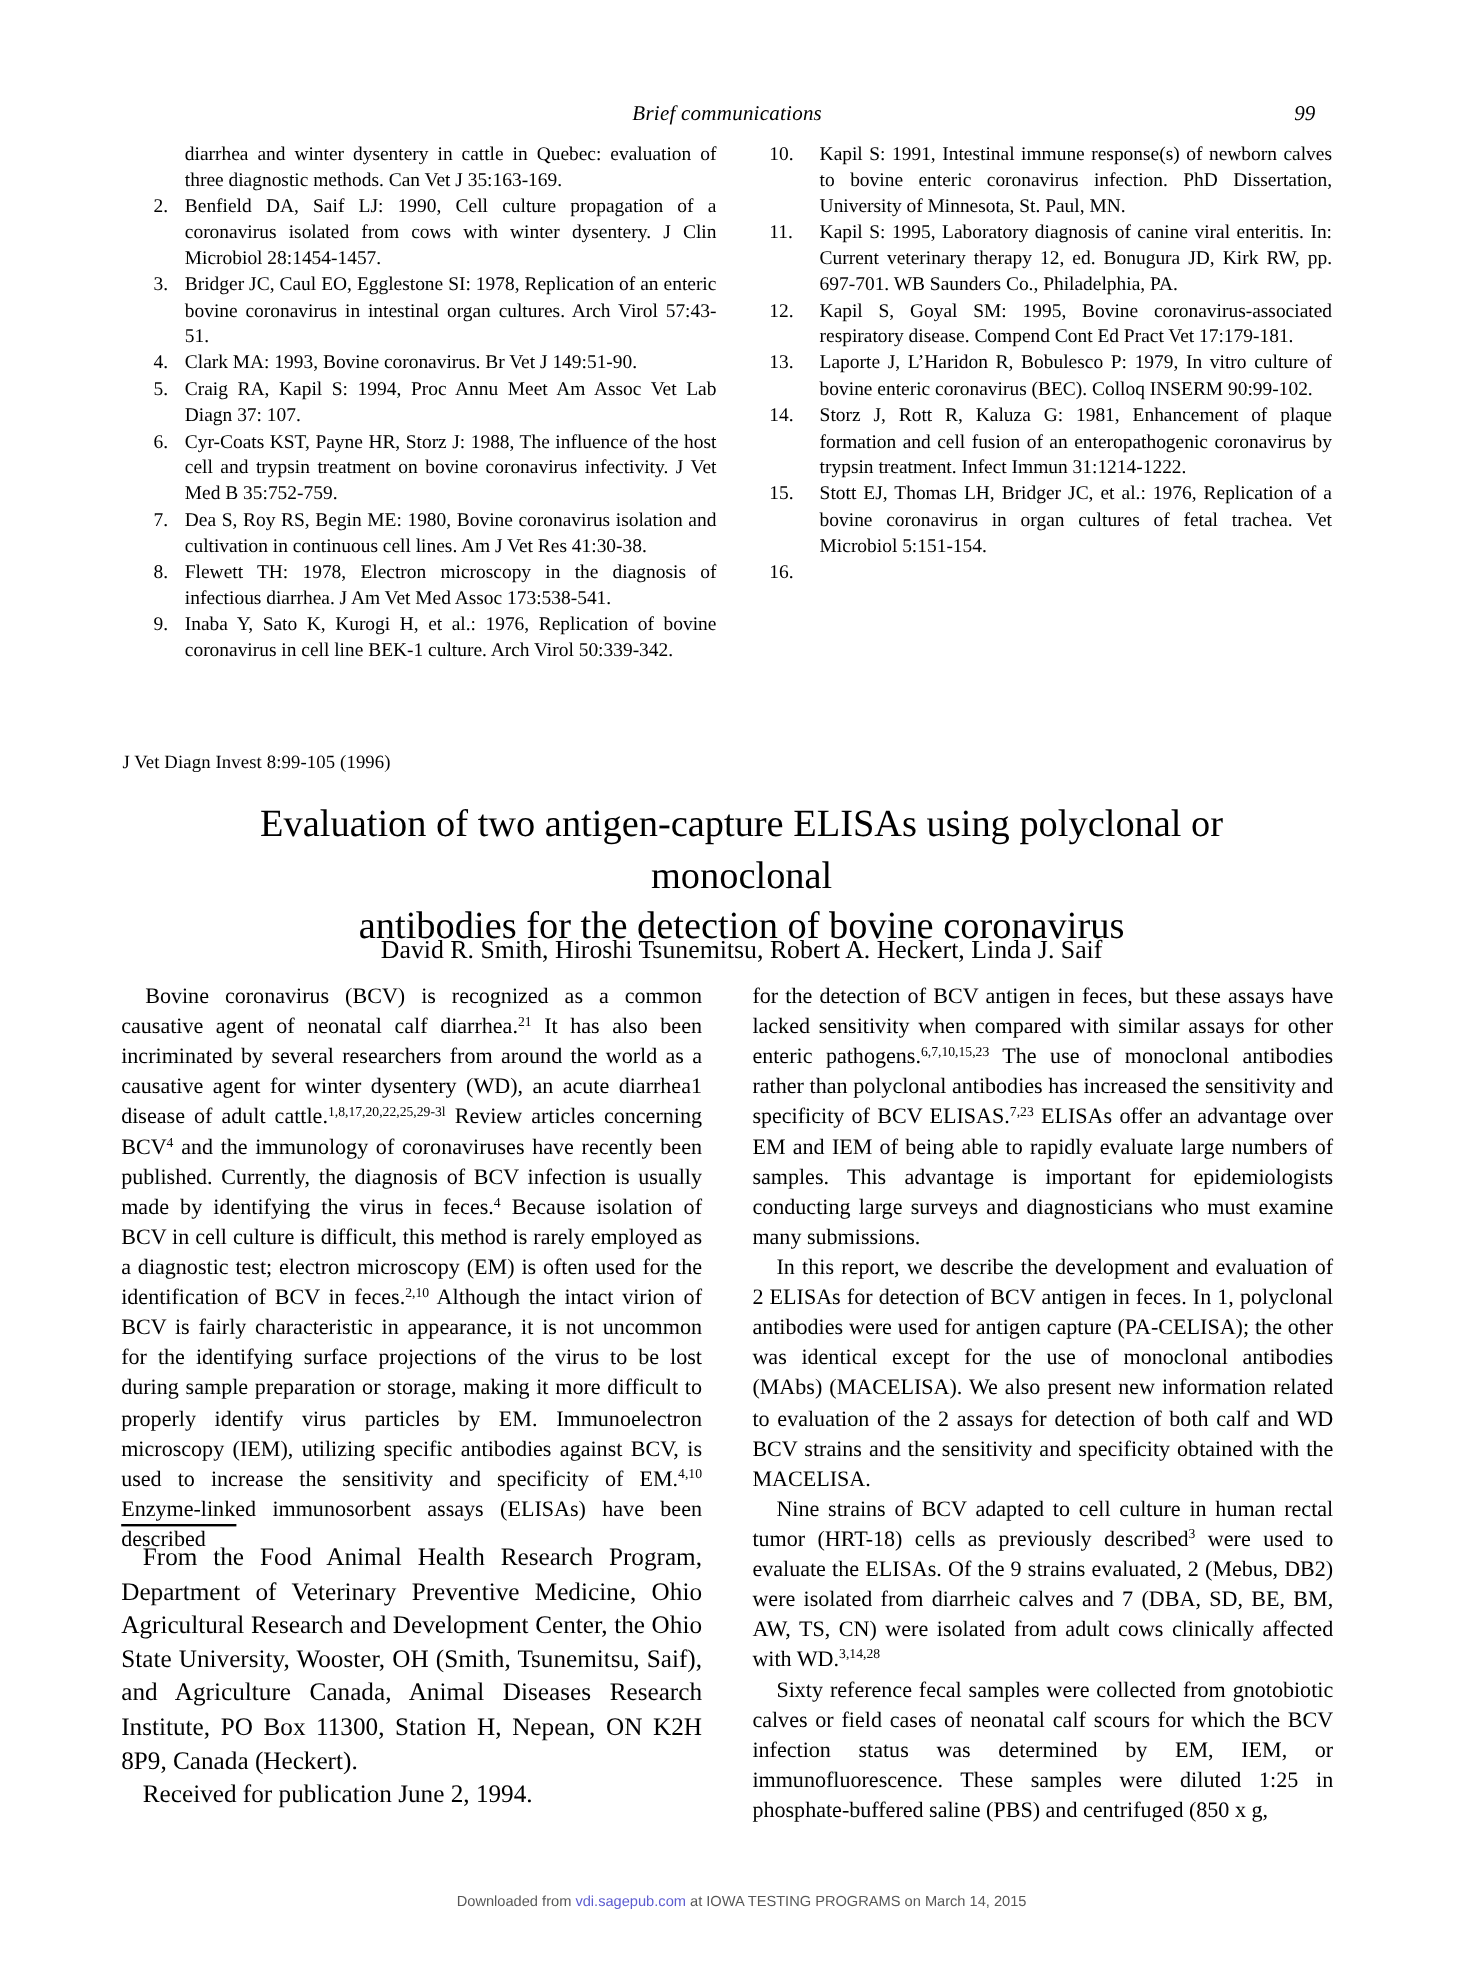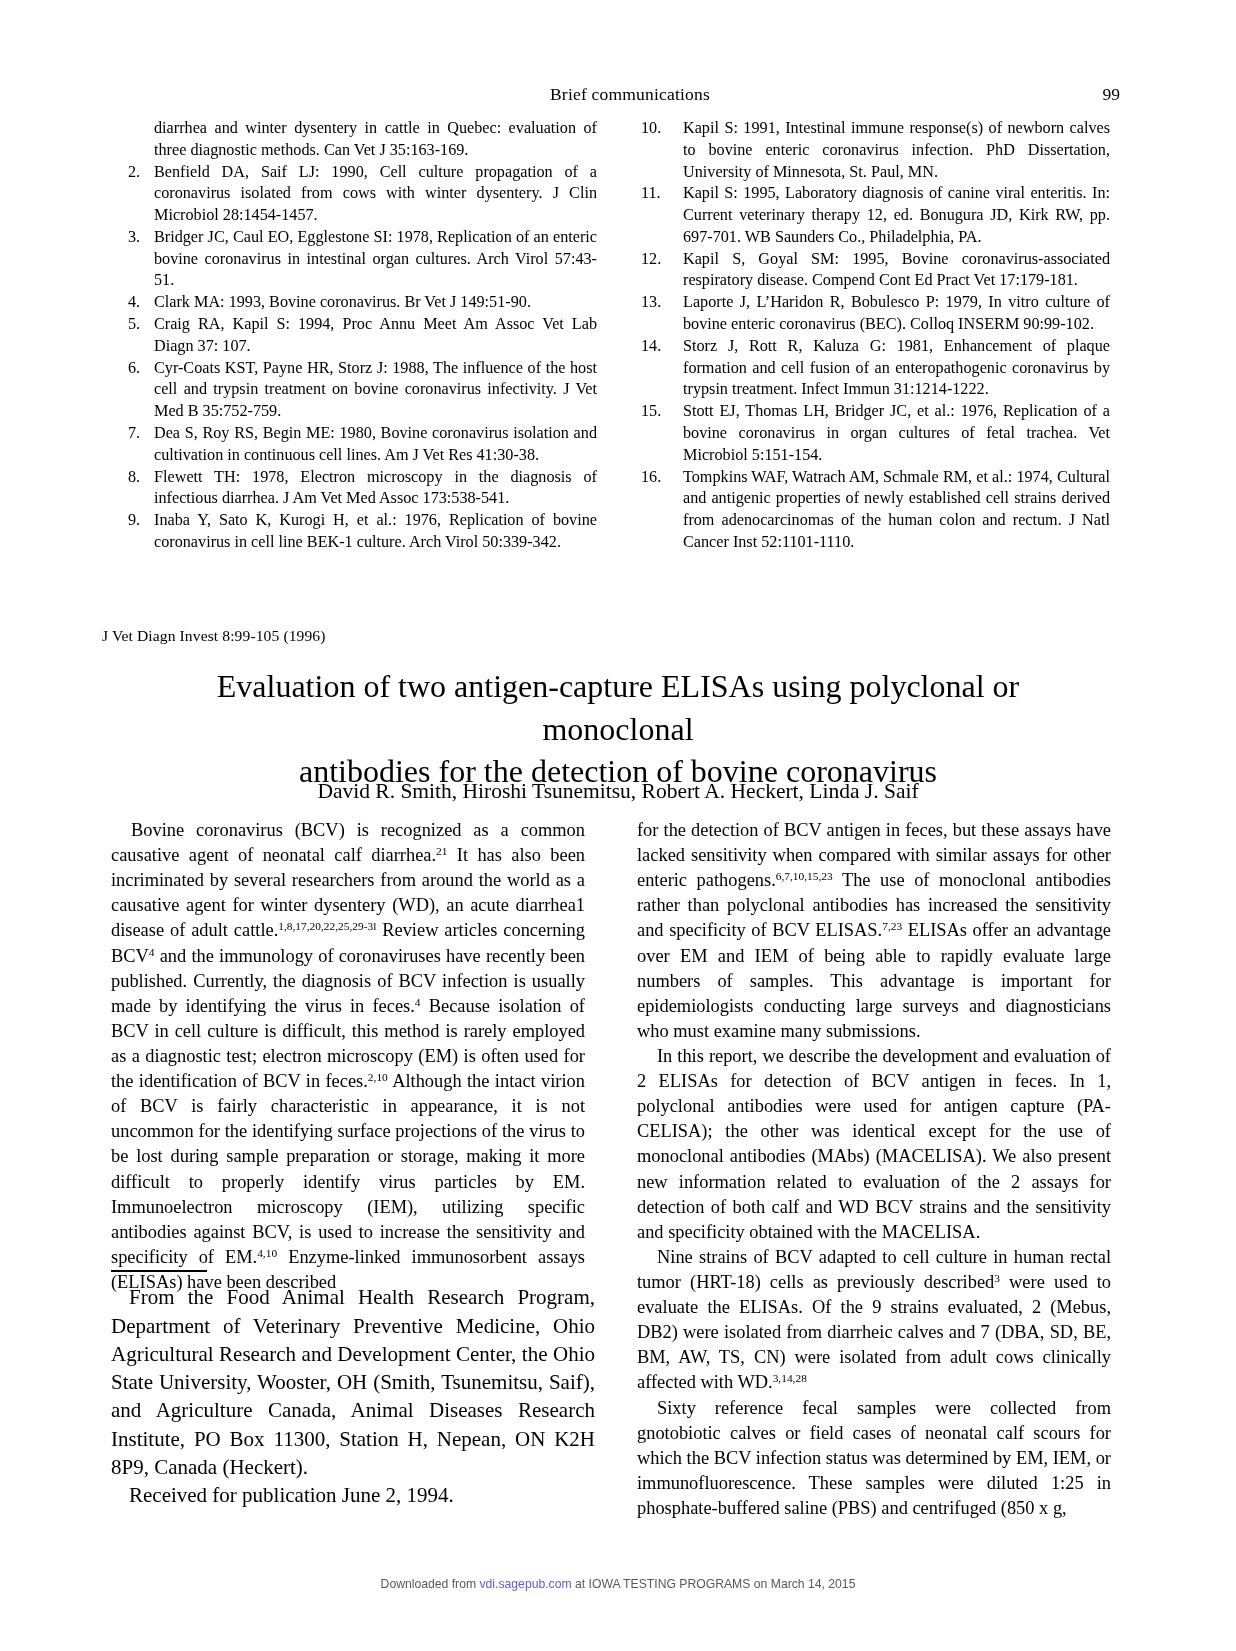--- a/index.html
+++ b/index.html
@@ -19,24 +19,25 @@
   .page {
     position: absolute;
     left: 0; top: 0;
     width: 1236px;
     height: 1651px;
   }
 
   
   .runhead {
     position: absolute;
-    left: 140px;
+    left: 116px;
     top: 84px;
     width: 980px;
     height: 22px;
+    font-style: italic;
   }
   .runhead-title {
     position: absolute;
     left: 0; right: 0;
     text-align: center;
     font-size: 17.5px;
     letter-spacing: 0.2px;
   }
   .runhead-page {
     position: absolute;
@@ -116,21 +117,20 @@
     position: absolute;
     left: 101px;
     top: 818px;
     width: 1010px;
     display: flex;
     gap: 42px;
   }
   .bodycol {
     width: 484px;
     position: relative;
-    margin-left: 10px;
   }
   .bodycol p {
     margin: 0;
     font-size: 18.4px;
     line-height: 1.365;
     text-align: justify;
     text-justify: inter-word;
     text-indent: 20px;
   }
   .bodycol p.noindent { text-indent: 0; }
@@ -235,21 +235,21 @@
       <div class="ref">
         <span class="num">13.</span><span>Laporte J, L’Haridon R, Bobulesco P: 1979, In vitro culture of bovine enteric coronavirus (BEC). Colloq INSERM 90:99-102.</span>
       </div>
       <div class="ref">
         <span class="num">14.</span><span>Storz J, Rott R, Kaluza G:  1981, Enhancement of plaque formation and cell fusion of an enteropathogenic coronavirus by trypsin treatment. Infect Immun 31:1214-1222.</span>
       </div>
       <div class="ref">
         <span class="num">15.</span><span>Stott EJ, Thomas LH, Bridger JC, et al.:  1976, Replication of a bovine coronavirus in organ cultures of fetal trachea. Vet Microbiol  5:151-154.</span>
       </div>
       <div class="ref">
-        <span class="num">16.</span><span>Tompkins WAF, Watrach AM, Schmale RM, et al.:  1974, Cultural and antigenic properties of newly established cell strains derived from adenocarcinomas of the human colon and rectum. J Natl Cancer Inst 52:1101-1110.</span>
+        <span class="num">16.</span>
       </div>
     </div>
 
   </div>
 
   <div class="journal-line">J Vet Diagn Invest 8:99-105 (1996)</div>
 
   <h1 class="article-title">
     <span>Evaluation of two antigen-capture ELISAs using polyclonal or  monoclonal</span><br>
     <span>antibodies  for  the  detection  of  bovine  coronavirus</span>

